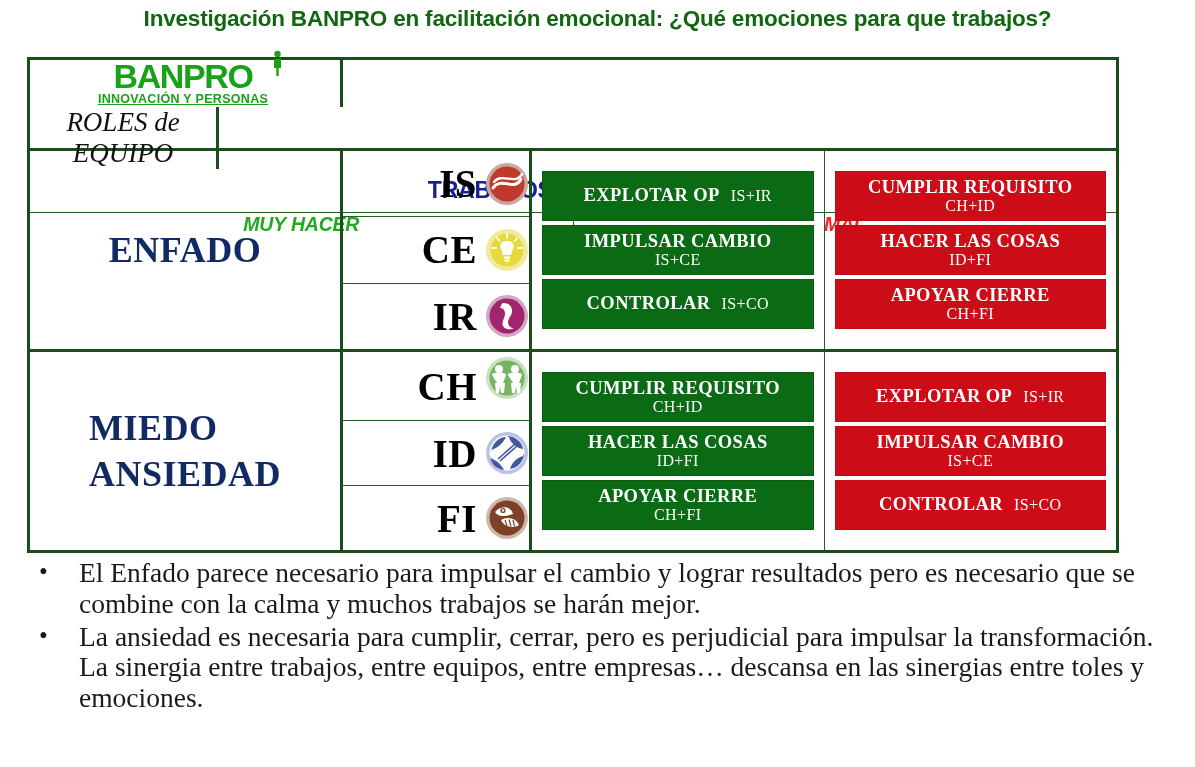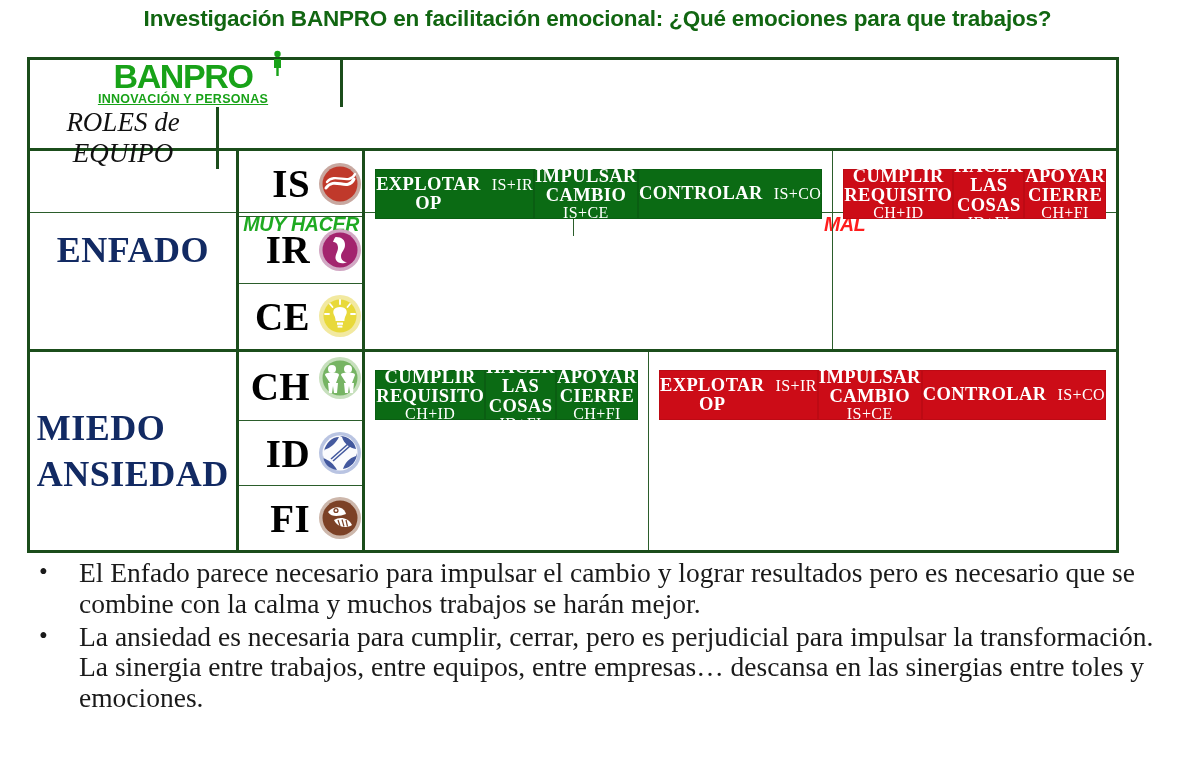--- a/index.html
+++ b/index.html
@@ -167,21 +167,21 @@
   .role-cell.icon-up   { align-items: flex-start; padding-top: 4px; }
   .role-cell.icon-up .role-code { margin-top: 8px; }
 
   
   .cell-jobs {
     flex: 1;
     display: flex;
   }
   .jobcol {
     flex: 1;
-    display: flex; 
+    display: flex; flex-direction: column;
     justify-content: space-around;
     padding: 18px 10px;
   }
   .jobcol.good { border-right: 1.5px solid #2b5d2b; }
   .jobbox {
     height: 50px;
     display: flex; flex-direction: column;
     align-items: center; justify-content: center;
     color: #ffffff;
     text-align: center;
@@ -266,47 +266,47 @@
       <div class="cell-emotion">ENFADO</div>
 
       <div class="cell-roles">
         <div class="role-cell">
           <span class="role-code">IS</span>
           <svg class="role-icon" viewBox="0 0 44 44">
             <circle cx="22" cy="22" r="21" fill="#c8a8a0"></circle>
             <circle cx="22" cy="22" r="17.5" fill="#c0392b"></circle>
             <path d="M8 26 C16 14 30 30 36 17" stroke="#fff" stroke-width="3" fill="none" stroke-linecap="round"></path>
             <path d="M9 20 C17 10 31 24 37 12" stroke="#fff" stroke-width="2.4" fill="none" stroke-linecap="round"></path>
-          </svg>
-        </div>
-        <div class="role-cell">
-          <span class="role-code">IR</span>
-          <svg class="role-icon" viewBox="0 0 44 44">
-            <circle cx="22" cy="22" r="21" fill="#d2a8c4"></circle>
-            <circle cx="22" cy="22" r="17.5" fill="#a3246e"></circle>
-            <path d="M18 9 c6 0 9 3 9 8 c0 5-4 7-4 11 c0 4 3 6 6 6 c-3 2-9 2-11-2 c-2-4 2-8 2-12 c0-4-2-6-5-6 c1-3 2-5 3-5 z" fill="#fff"></path>
           </svg>
         </div>
         <div class="role-cell">
           <span class="role-code">CE</span>
           <svg class="role-icon" viewBox="0 0 44 44">
             <circle cx="22" cy="22" r="21" fill="#f2e9a0"></circle>
             <circle cx="22" cy="22" r="16.5" fill="#e8d93a"></circle>
             <g stroke="#fff" stroke-width="1.8" stroke-linecap="round">
               <line x1="22" y1="6" x2="22" y2="10"></line>
               <line x1="12" y1="10" x2="14.5" y2="13"></line>
               <line x1="32" y1="10" x2="29.5" y2="13"></line>
               <line x1="7" y1="20" x2="11" y2="20"></line>
               <line x1="37" y1="20" x2="33" y2="20"></line>
             </g>
             <path d="M22 13 C28 13 30 17 28 21 C26.6 23.5 26.4 25.5 26.4 27 h-8.8 c0-1.5-0.2-3.5-1.6-6 C14 17 16 13 22 13 z" fill="#fff"></path>
             <rect x="19" y="28.5" width="6" height="2.3" fill="#fff"></rect>
             <rect x="19.6" y="31.6" width="4.8" height="2" fill="#fff"></rect>
           </svg>
         </div>
+        <div class="role-cell">
+          <span class="role-code">IR</span>
+          <svg class="role-icon" viewBox="0 0 44 44">
+            <circle cx="22" cy="22" r="21" fill="#d2a8c4"></circle>
+            <circle cx="22" cy="22" r="17.5" fill="#a3246e"></circle>
+            <path d="M18 9 c6 0 9 3 9 8 c0 5-4 7-4 11 c0 4 3 6 6 6 c-3 2-9 2-11-2 c-2-4 2-8 2-12 c0-4-2-6-5-6 c1-3 2-5 3-5 z" fill="#fff"></path>
+          </svg>
+        </div>
       </div>
 
       <div class="cell-jobs">
         <div class="jobcol good">
           <div class="jobbox green inline">
             <div class="jb-row">
               <span class="jb-name">EXPLOTAR OP</span>
               <span class="jb-code">IS+IR</span>
             </div>
           </div>

